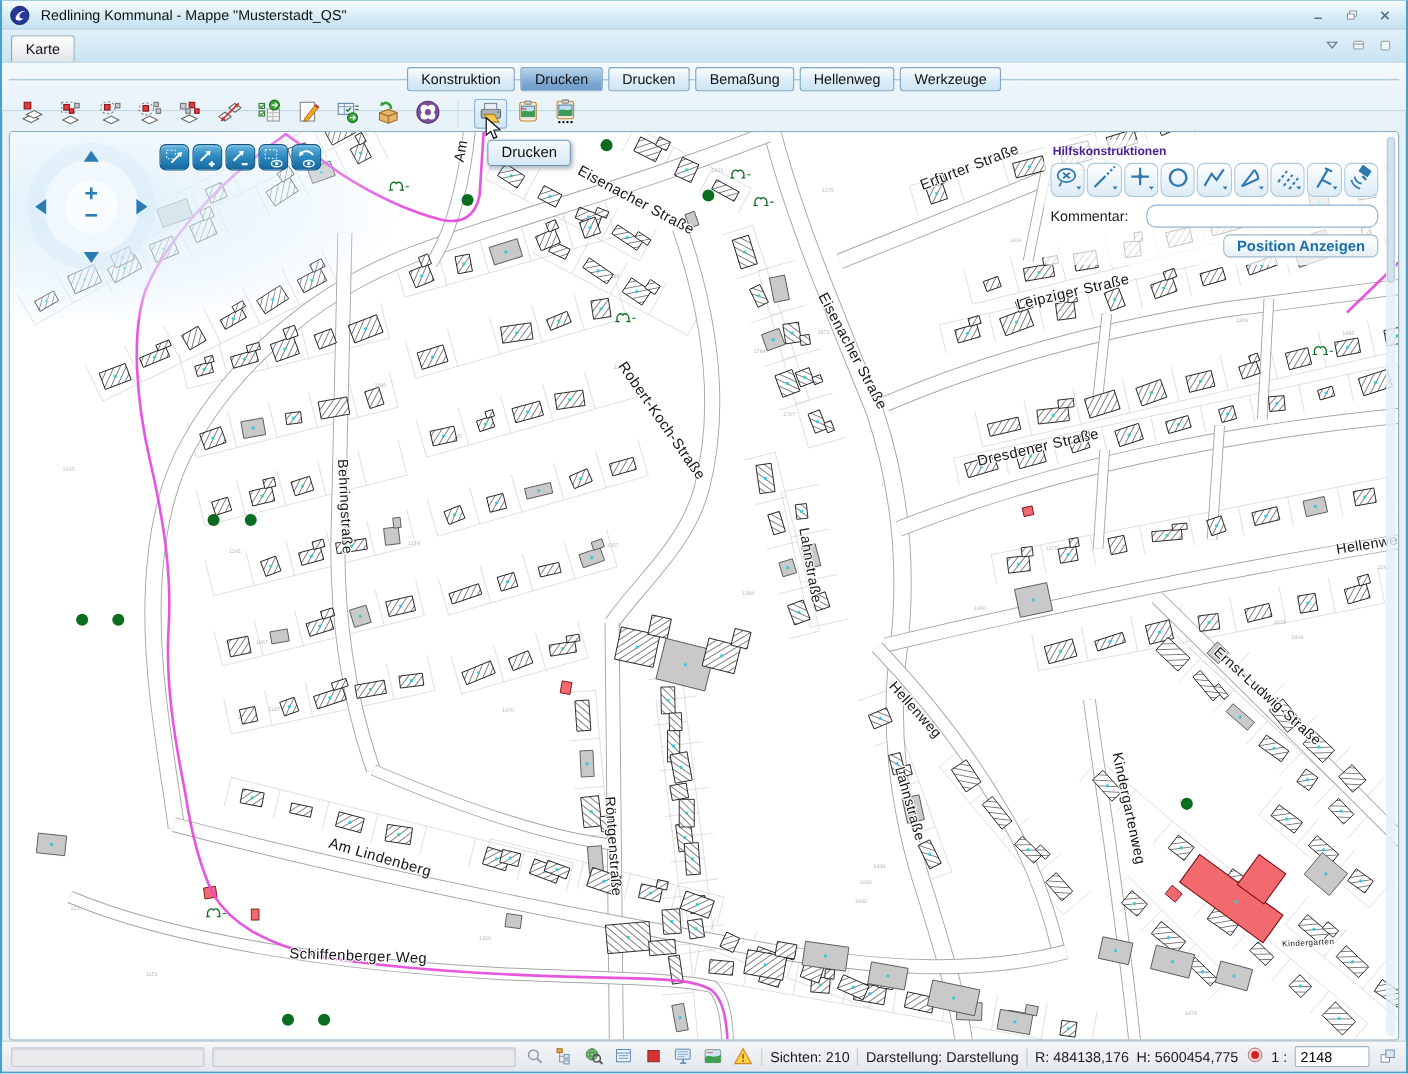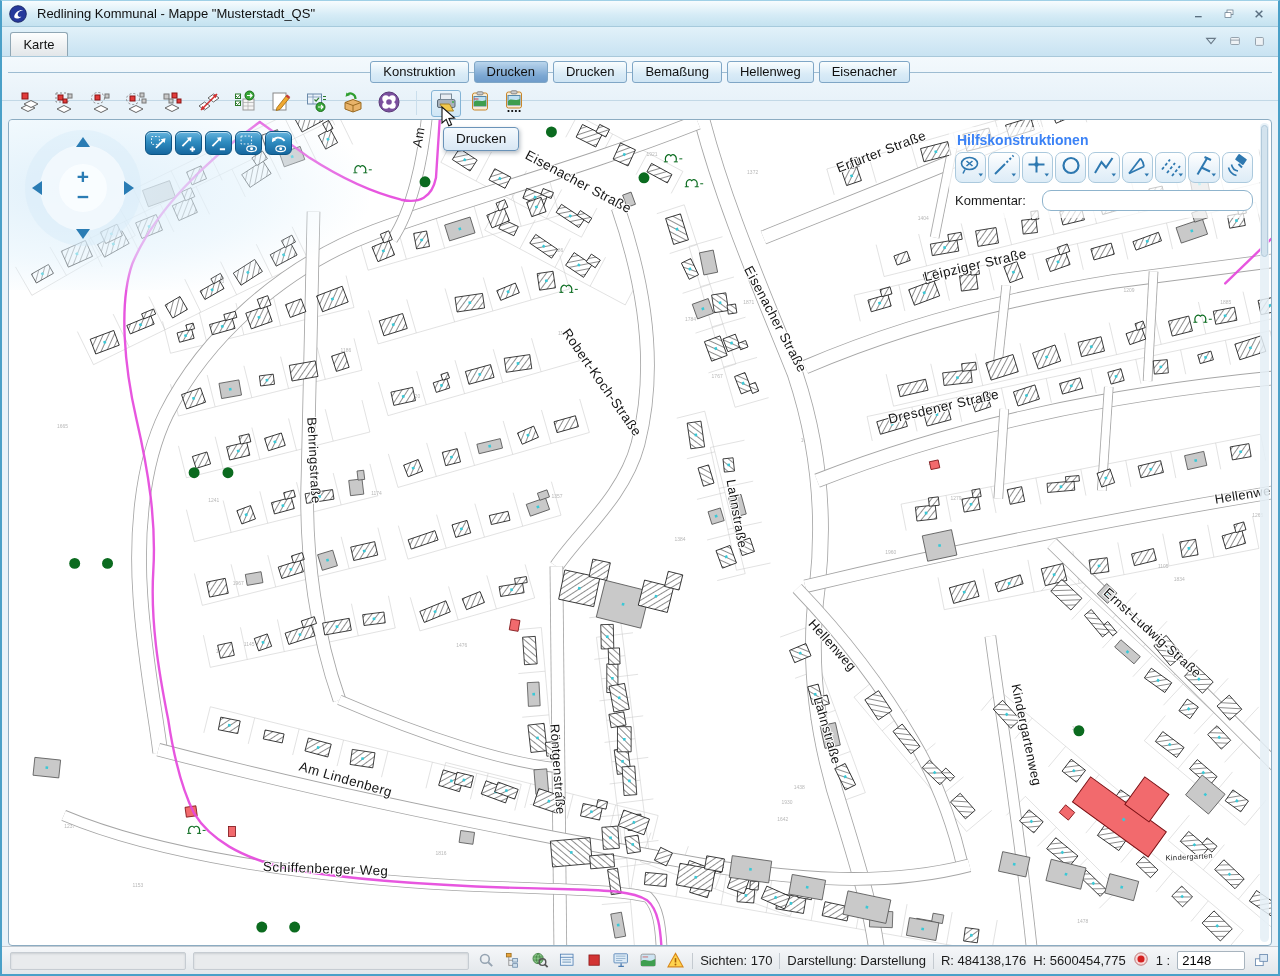--- a/index.html
+++ b/index.html
@@ -52,21 +52,21 @@
   .c-right{ top:51px; right:7px; border-top:7px solid transparent; border-bottom:7px solid transparent; border-left:10px solid #2a7cb4; }
   .c-plus { position:absolute; left:0; right:0; top:36px; text-align:center; font-size:21px; font-weight:bold; color:#2a7cb4; line-height:1; }
   .c-minus{ position:absolute; left:0; right:0; top:56px; text-align:center; font-size:21px; font-weight:bold; color:#2a7cb4; line-height:1; }
   .navbtns { position:absolute; left:136px; top:11px; display:flex; gap:3px; }
   .navbtn { width:27px; height:24px; border-radius:6px; border:1px solid #0d5584;
             background:linear-gradient(#66b4de,#2f8cc0 45%,#16679f); box-shadow:inset 0 1px 0 rgba(255,255,255,.55);
             display:flex; align-items:center; justify-content:center; padding:0; }
 
   .panel { position:absolute; top:7px; right:12px; width:310px; background:rgba(255,255,255,.72);
            border-radius:6px; padding:5px 6px 7px; }
-  .panel-title { font-size:14px; font-weight:bold; color:#3b82f6; margin:0 0 4px 2px; }
+  .panel-title { font-size:11px; font-weight:bold; color:#4c1d95; margin:0 0 4px 2px; }
   .panel-tools { display:flex; gap:2px; }
   .ptool { width:32px; height:31px; border:1px solid #abc9dd; border-radius:7px;
            background:linear-gradient(#ffffff,#eaf3fa 55%,#ddecf7); display:flex; align-items:center; justify-content:center; padding:0; }
   .comment-row { display:flex; align-items:center; gap:16px; margin-top:7px; }
   .comment-label { font-size:13px; color:#1b1b1b; }
   .comment-input { flex:1; height:21px; border:1px solid #8fb4cd; border-radius:9px; padding:0 8px; font-size:12px; background:#fff; }
   .pos-row { display:flex; justify-content:flex-end; margin-top:6px; }
   .pos-btn { font-family:inherit; font-size:13.5px; font-weight:bold; color:#1a6fa8; padding:2px 11px;
              border:1px solid #9cb9cf; border-radius:6px; background:linear-gradient(#ffffff,#e7f0f8); }
 
@@ -141,21 +141,21 @@
     </div>
   </div>
 
   <div class="ribbon">
     <div class="ribbon-tabs" id="ribbon-tabs">
         <button class="ribbon-tab">Konstruktion</button>
         <button class="ribbon-tab active">Drucken</button>
         <button class="ribbon-tab">Drucken</button>
         <button class="ribbon-tab">Bemaßung</button>
         <button class="ribbon-tab">Hellenweg</button>
-        <button class="ribbon-tab">Eisenacher</button>
+        <button class="ribbon-tab">Werkzeuge</button>
       </div>
     <div class="ribbon-tools">
       <span id="tools-left" style="display:flex;gap:6px;">
           <button class="toolbtn" style="background:none;">
             <span><svg viewBox="0 0 24 24" width="24" height="24">
                 <path d="M4 18l7-3.5 7 3.5-7 3.5z" fill="#fdfdfd" stroke="#666"></path>
                 <path d="M7 14l7-3.5 7 3.5-7 3.5z" fill="#fff" stroke="#666"></path>
                 <rect x="5" y="3" width="6" height="6" fill="#e23b3b" stroke="#8a1515"></rect>
               </svg></span>
           </button>
@@ -1931,20 +1931,23 @@
                 </g>
                 <rect x="11" y="2" width="10" height="7" rx="1" transform="rotate(35 16 5.5)" fill="#2e78b0"></rect>
                 <path d="M13.5 10l3.5 3.5" stroke="#2e78b0" stroke-width="2"></path>
               </svg></span>
           </button>
         </div>
       <div class="comment-row">
         <span class="comment-label">Kommentar:</span>
         <input class="comment-input" type="text" value="" style="">
       </div>
+      <div class="pos-row">
+        <button class="pos-btn">Position Anzeigen</button>
+      </div>
     </div>
 
     <div class="vscroll">
       <div class="vthumb"></div>
     </div>
   </div>
 
   <div class="tooltip"><span>Drucken</span></div>
   <div class="cursor">
     <svg width="19" height="22" viewBox="0 0 19 22">
@@ -2022,21 +2025,21 @@
           <span style="display:flex">
             <svg viewBox="0 0 24 24" width="19" height="19">
               <path d="M12 3L21.5 20h-19z" fill="#ffd34d" stroke="#d8871a" stroke-width="1.4"></path>
               <path d="M12 9v5.5" stroke="#a96208" stroke-width="2"></path>
               <circle cx="12" cy="17" r="1.2" fill="#a96208"></circle>
             </svg>
           </span>
         </span>
       </span>
     <span class="s-sep"></span>
-    <span class="s-label">Sichten: 170</span>
+    <span class="s-label">Sichten: 210</span>
     <span class="s-sep"></span>
     <span class="s-label">Darstellung: Darstellung</span>
     <span class="s-sep"></span>
     <span class="s-label">R: 484138,176</span>
     <span class="s-label">H: 5600454,775</span>
     <span><svg viewBox="0 0 18 18" width="16" height="16">
           <circle cx="9" cy="9" r="7" fill="#f6d8d8" stroke="#b86a6a"></circle>
           <circle cx="9" cy="9" r="4" fill="#d42020"></circle>
         </svg></span>
     <span class="s-label">1 :</span>

